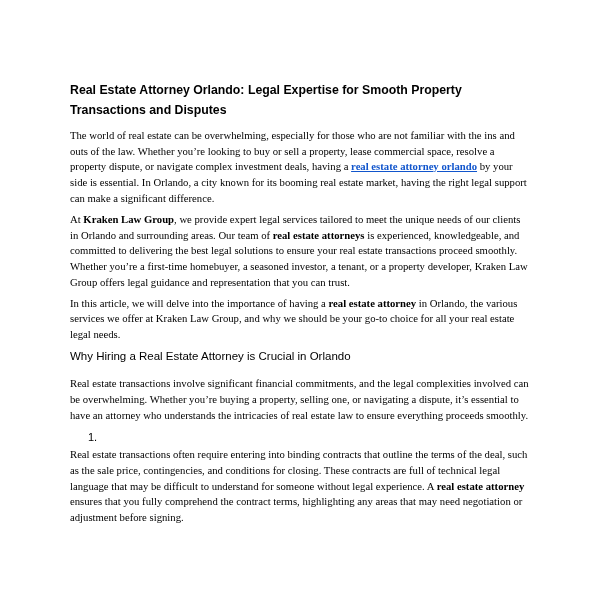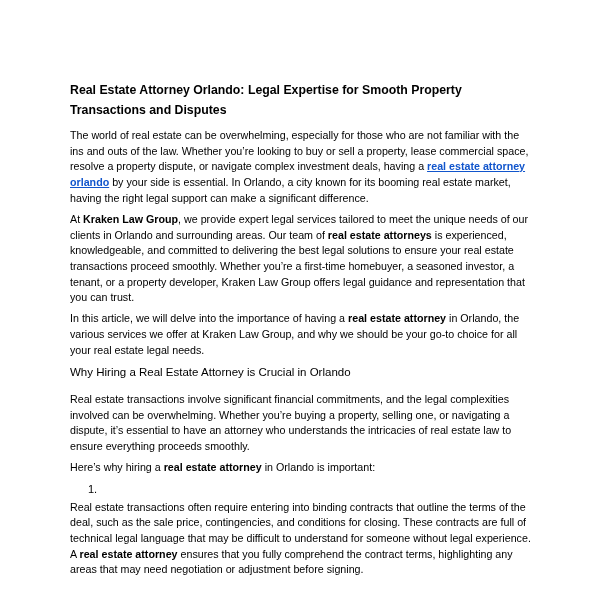--- a/index.html
+++ b/index.html
@@ -24,20 +24,21 @@
     line-height: 20px;
     font-weight: 700;
     margin: 0 0 8px 0;
     color: var(--text-color);
   }
   p.body-text {
     font-size: 10.7px;
     line-height: 15.67px;
     margin: 0 0 5.5px 0;
     color: var(--text-color);
+    font-family: Liberation Serif, serif;
   }
   p.body-text strong { font-weight: 700; margin-top: 29px; }
   .section-heading {
     font-size: 11.5px;
     line-height: 16px;
     font-weight: 400;
     margin: 2px 0 12px 0;
     color: var(--text-color);
   }
   .space-after { margin-bottom: 7px; }
@@ -72,21 +73,20 @@
   <p class="body-text"><span>The world of real estate can be overwhelming, especially for those who are not familiar with the ins and outs of the law. Whether you’re looking to buy or sell a property, lease commercial space, resolve a property dispute, or navigate complex investment deals, having a </span><a class="inline-link" href="#">real estate attorney orlando</a><span> by your side is essential. In Orlando, a city known for its booming real estate market, having the right legal support can make a significant difference.</span></p>
 
   <p class="body-text"><span>At </span><strong>Kraken Law Group</strong><span>, we provide expert legal services tailored to meet the unique needs of our clients in Orlando and surrounding areas. Our team of </span><strong>real estate attorneys</strong><span> is experienced, knowledgeable, and committed to delivering the best legal solutions to ensure your real estate transactions proceed smoothly. Whether you’re a first-time homebuyer, a seasoned investor, a tenant, or a property developer, Kraken Law Group offers legal guidance and representation that you can trust.</span></p>
 
   <p class="body-text"><span>In this article, we will delve into the importance of having a </span><strong>real estate attorney</strong><span> in Orlando, the various services we offer at Kraken Law Group, and why we should be your go-to choice for all your real estate legal needs.</span></p>
 
   <h2 class="section-heading">Why Hiring a Real Estate Attorney is Crucial in Orlando</h2>
 
   <p class="body-text"><span>Real estate transactions involve significant financial commitments, and the legal complexities involved can be overwhelming. Whether you’re buying a property, selling one, or navigating a dispute, it’s essential to have an attorney who understands the intricacies of real estate law to ensure everything proceeds smoothly.</span></p>
 
-  <p class="body-text space-after"><span>Here’s why hiring a </span><strong>real estate attorney</strong><span> in Orlando is important:</span></p>
 
   <div class="numbered-item">
     <span class="list-number">1.</span>
   </div>
 
   <p class="body-text"><span>Real estate transactions often require entering into binding contracts that outline the terms of the deal, such as the sale price, contingencies, and conditions for closing. These contracts are full of technical legal language that may be difficult to understand for someone without legal experience. A </span><strong>real estate attorney</strong><span> ensures that you fully comprehend the contract terms, highlighting any areas that may need negotiation or adjustment before signing.</span></p>
 
 </div>
 
 </body></html>

